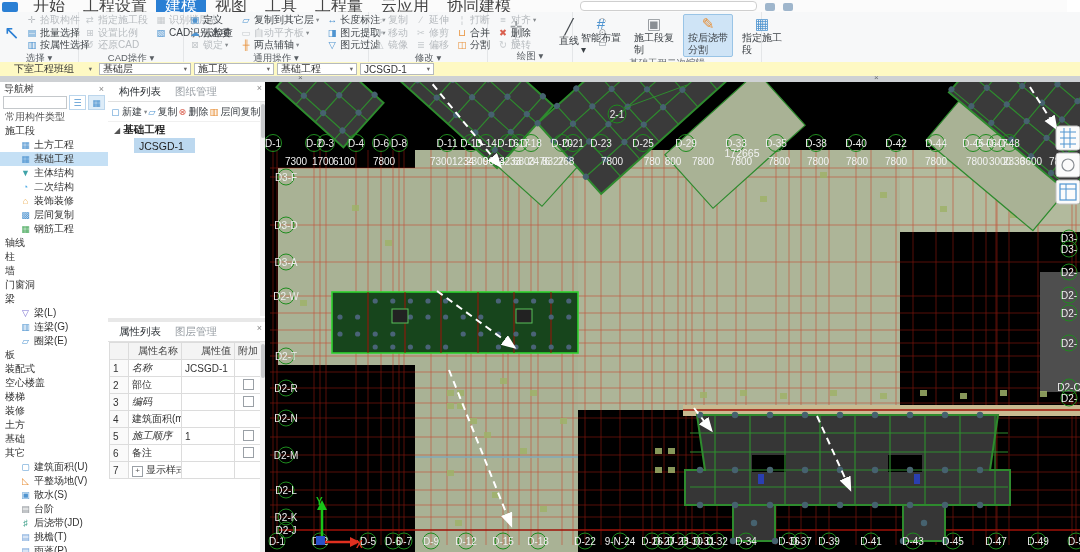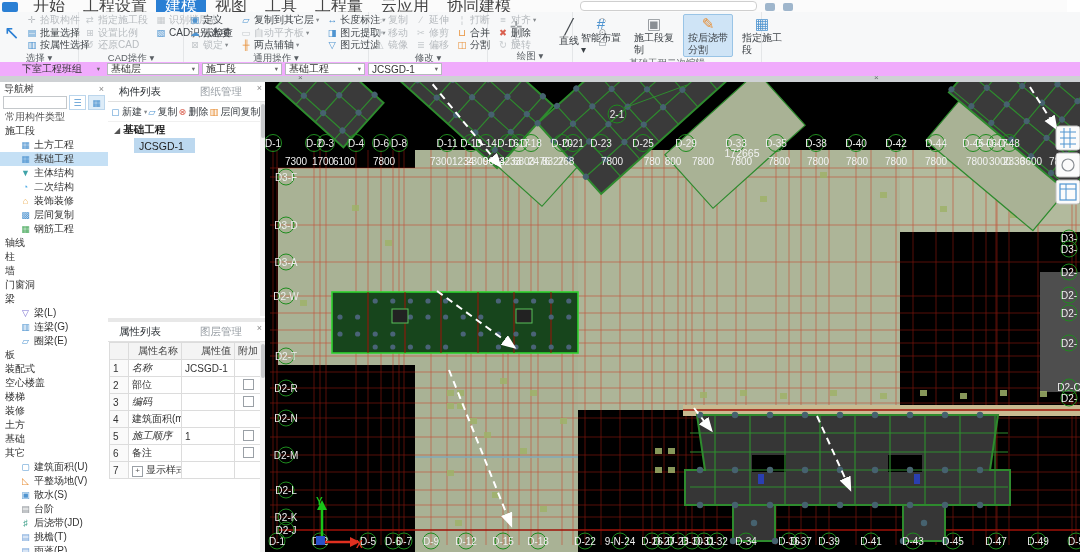--- a/index.html
+++ b/index.html
@@ -26,22 +26,22 @@
   .rbtn.disabled{color:#b7bbbf;}
   .arr{font-size:6.5px;color:#85898d;margin-left:2px;}
   .bigbtn{min-width:40px;display:flex;flex-direction:column;align-items:center;justify-content:center;
     font-size:10px;color:#3a3f44;padding:0 4px;line-height:12px;}
   .bigbtn .bic{font-size:15px;line-height:17px;}
   .bigbtn.highlight{background:#cfe4f6;border:1px solid #99c4e6;border-radius:2px;}
   .bigbtn.disabled{color:#b7bbbf;}
   .selbig{width:34px;display:flex;align-items:center;justify-content:center;font-size:19px;color:#2a7fd4;}
   .sidecol{display:flex;flex-direction:column;justify-content:center;font-size:9px;color:#8a8e92;line-height:11px;text-align:center;}
   
-  .ctxbar{position:absolute;top:62px;left:0;right:0;height:14px;background:#f0abfc;
-    border-bottom:1px solid #dadada;display:flex;align-items:center;font-size:10px;padding-left:18px;}
+  .ctxbar{position:absolute;top:62px;left:0;right:0;height:14px;background:#fef9c3;
+    border-bottom:1px solid #dadada;display:flex;align-items:center;font-size:10px;padding-left:10px;}
   .combo{height:12px;box-sizing:border-box;background:#fff;border:1px solid #b6babd;display:flex;
     align-items:center;justify-content:space-between;padding:0 3px;margin-right:3px;color:#333;white-space:nowrap;}
   .combo.flat{background:transparent;border-color:transparent;}
   .carr{font-size:6.5px;color:#666;margin-left:5px;}
   .strip{position:absolute;top:76px;left:0;right:0;height:6px;background:#ced1d4;}
   .stripx{position:absolute;top:-3px;font-size:8px;color:#6a6e72;line-height:10px;}
   
   .nav{position:absolute;top:82px;left:0;width:108px;bottom:0;background:#fff;
     border-right:1px solid #cfd2d5;font-size:10px;overflow:hidden;}
   .navhead{height:13px;display:flex;align-items:center;padding:0 4px;color:#444;}
@@ -51,21 +51,21 @@
   .vbtn{width:15px;height:13px;border:1px solid #bcd6ec;display:flex;align-items:center;justify-content:center;
     color:#4f94d0;font-size:9px;background:#fff;}
   .vbtn.on{background:#ddecf8;}
   .tree-item{height:14px;display:flex;align-items:center;padding-left:5px;color:#333;white-space:nowrap;}
   .tree-item.section{color:#555;align-items:center;}
   .tree-item.child{padding-left:20px;}
   .tree-item.selected{background:#c5e0f5;}
   .ticon{width:11px;margin-right:3px;font-size:9px;text-align:center;}
   
   .panelcol{position:absolute;top:82px;left:108px;width:157px;bottom:0;background:#fff;border-right:1px solid #b8bcc0;}
-  .ptabs{height:19px;border-bottom:1px solid #e0e0e0;display:flex;align-items:center;font-size:10.5px;padding-left:4px;position:relative;gap:25px;}
+  .ptabs{height:19px;border-bottom:1px solid #e0e0e0;display:flex;align-items:center;font-size:10.5px;padding-left:4px;position:relative;}
   .ptab{padding:2px 7px;color:#2a2f34;}
   .ptab.inactive{color:#9aa0a6;}
   .px{position:absolute;right:3px;top:1px;color:#888;font-size:9px;}
   .ctools{height:19px;display:flex;align-items:center;font-size:10px;color:#3a3f44;gap:1px;padding-left:3px;border-bottom:1px solid #f0f0f0;}
   .ctool{display:flex;align-items:center;white-space:nowrap;}
   .ctool .ric{margin-right:2px;font-size:9.5px;}
   .csearch{height:15px;margin:1px 3px;border-bottom:1px solid #e4e4e4;display:flex;align-items:center;
     font-size:10px;color:#aeb4ba;padding:0 2px;}
   .csearch .mag{margin-left:auto;color:#4f94d0;font-size:9px;}
   .cgroup{height:16px;display:flex;align-items:center;font-size:10.5px;color:#222;font-weight:bold;padding-left:6px;}

